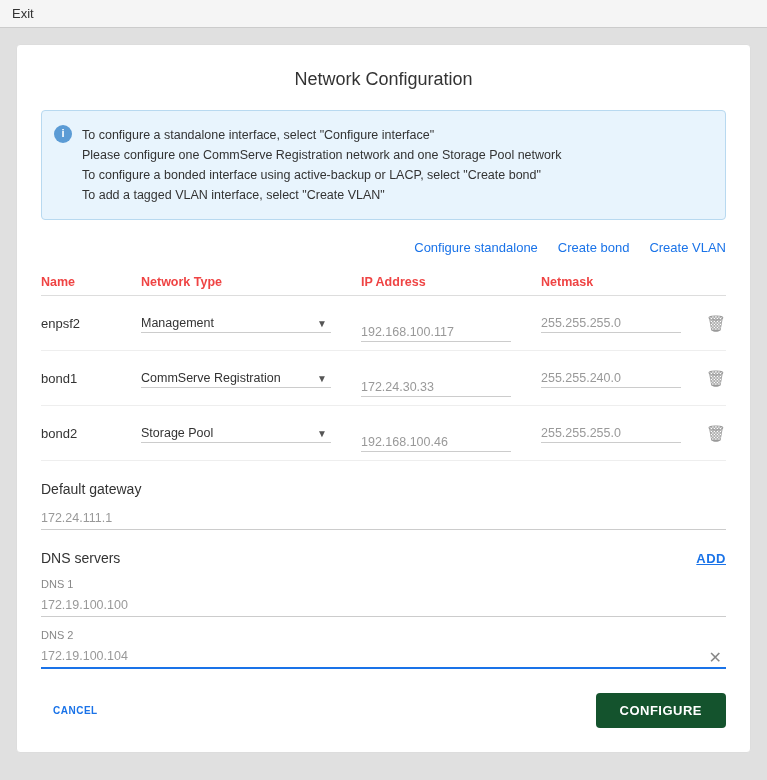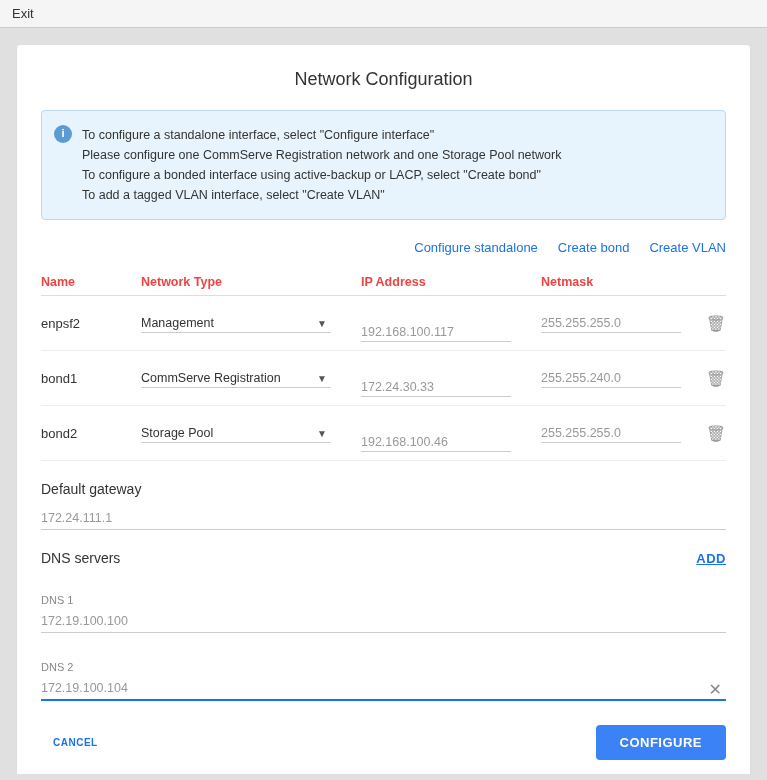--- a/index.html
+++ b/index.html
@@ -176,21 +176,21 @@
       cursor: pointer;
       font-size: 13px;
       font-weight: 600;
       letter-spacing: 0.5px;
       text-decoration: underline;
     }
     .dns-field-label {
       font-size: 11px;
       color: #888;
       margin-bottom: 4px;
-      margin-top: 28px;
+      margin-top: 12px;
     }
     .dns-input-wrapper {
       position: relative;
     }
     .dns-input {
       width: 100%;
       border: none;
       border-bottom: 2px solid #1a73e8;
       font-size: 12.5px;
       color: #999;
@@ -217,21 +217,21 @@
       background: transparent;
       border: none;
       color: #1a73e8;
       font-size: 10px;
       font-weight: 600;
       cursor: pointer;
       letter-spacing: 0.5px;
       padding: 8px 12px;
     }
     .configure-btn {
-      background: #3b82f6;
+      background: #14532d;
       color: white;
       border: none;
       font-size: 13px;
       font-weight: 600;
       cursor: pointer;
       padding: 10px 24px;
       border-radius: 4px;
       letter-spacing: 0.5px;
     }
   </style>

